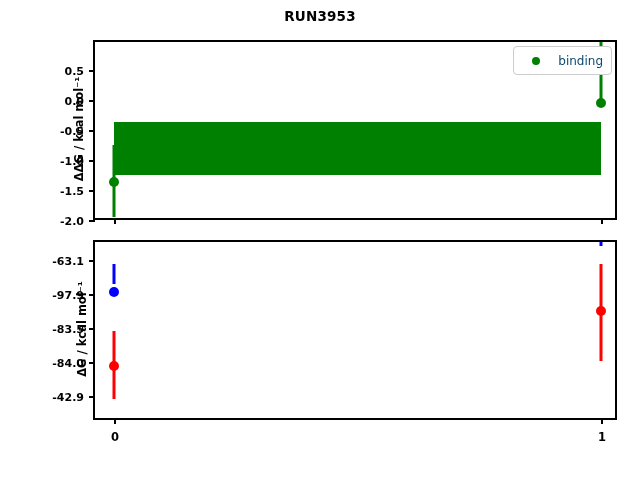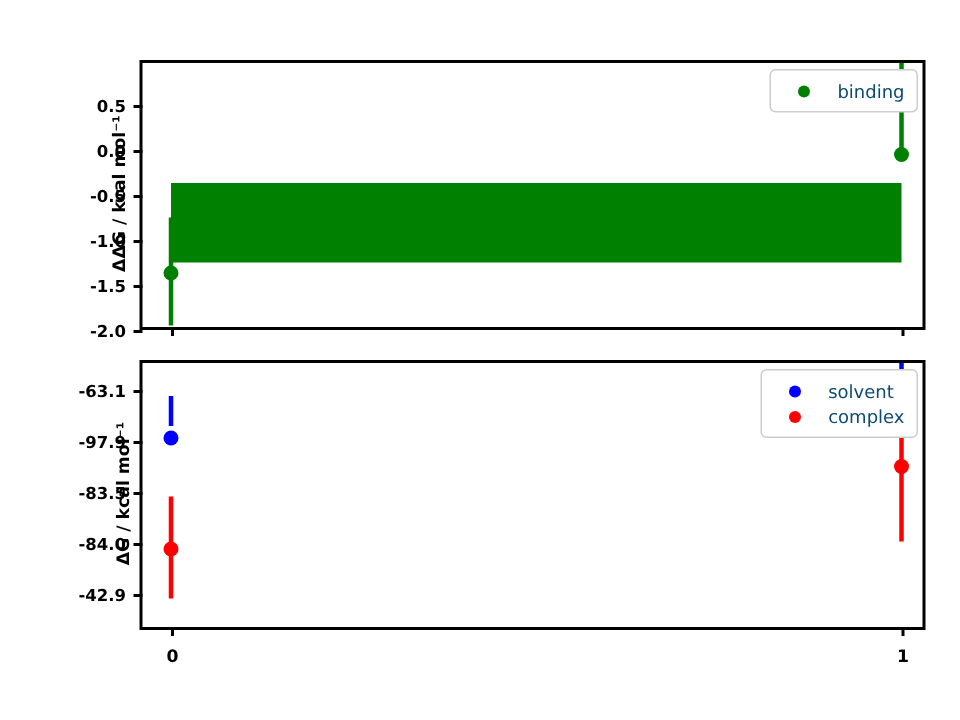--- a/index.html
+++ b/index.html
@@ -200,20 +200,21 @@
     color: #0c4a6e;
     margin-left: 7px;
     white-space: nowrap;
   }
 </style>
 </head>
 <body>
 
 <div id="figure">
 
+  <div class="fig-title">RUN3953</div>
 
   <div class="axes" id="axes-top">
 
     <div class="ylabel" id="ylabel-top">ΔΔG / kcal mol⁻¹</div>
 
     <div class="ytick" style="top:28px;">
       <span class="ytick-label">0.5</span>
     </div>
     <div class="ytick" style="top:58px;text-align:center;">
       <span class="ytick-label">0.0</span>
@@ -292,30 +293,16 @@
 
       <div class="errbar errbar-blue" style="left:506px; top:-20px; height:24px;"></div>
 
       <div class="errbar errbar-red" style="left:19px; top:89px; height:68px;"></div>
       <div class="marker marker-red" style="left:19px; top:124px;"></div>
 
       <div class="errbar errbar-red" style="left:506px; top:22px; height:97px;"></div>
       <div class="marker marker-red" style="left:506px; top:69px;"></div>
     </div>
 
-    <div class="legend" id="legend-bottom">
-      <div class="legend-row">
-        <span class="legend-handle">
-          <span class="legend-dot" style="background:#0000ff;"></span>
-        </span>
-        <span class="legend-label">solvent</span>
-      </div>
-      <div class="legend-row">
-        <span class="legend-handle">
-          <span class="legend-dot" style="background:#ff0000;"></span>
-        </span>
-        <span class="legend-label">complex</span>
-      </div>
-    </div>
   </div>
 
 
 </div>
 
 </body></html>

